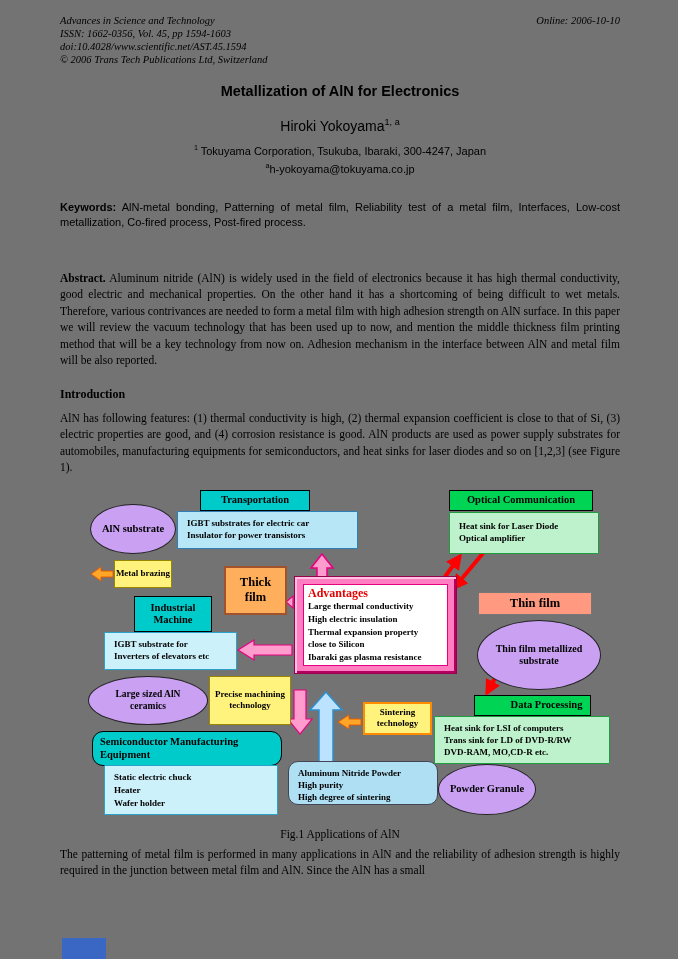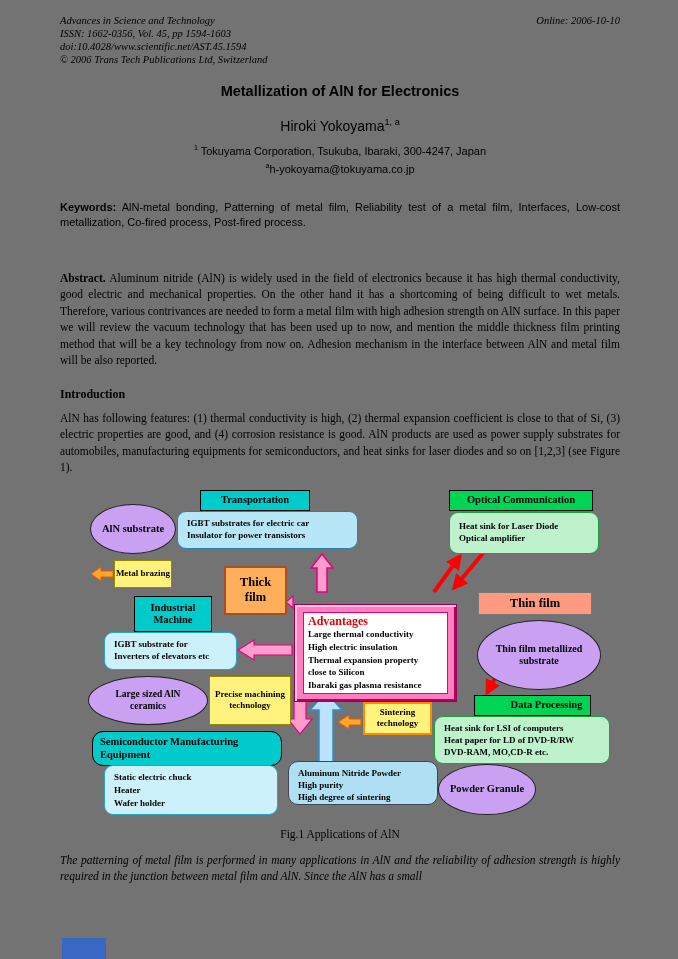--- a/index.html
+++ b/index.html
@@ -20,52 +20,52 @@
           text-align:center;}
   .affil{margin-top:6px;}
   .email{margin-top:2px;}
   sup{font-size:0.65em;}
 
   .keywords{font-family:"Liberation Sans",sans-serif;font-size:11px;line-height:15px;
             text-align:justify;margin:24px 0 0 0;}
   .abstract{font-size:11.5px;line-height:16.5px;text-align:justify;margin:40px 0 0 0;}
   .intro-h{font-size:12px;line-height:15px;font-weight:bold;margin:18px 0 0 0;}
   .bodytext{font-size:11.5px;line-height:16.5px;text-align:justify;margin:8px 0 0 0;}
-  .closing{margin-top:12px;font-style:italic;}
+  .closing{margin-top:6px;}
   .caption{font-size:11.5px;text-align:center;margin-top:6px;}
 
   
   .figure{position:relative;width:560px;height:338px;margin-top:8px;}
   .figure svg.arrows{position:absolute;left:0;top:0;}
   .fig-node{position:absolute;box-sizing:border-box;font-weight:bold;}
   .hdrbox{border:1px solid #000;display:flex;align-items:center;justify-content:center;
           text-align:center;font-size:10.5px;line-height:12px;}
   .cyan{background:#00CBCB;}
   .green{background:#00D455;}
   .leftal{justify-content:flex-start;text-align:left;padding-left:7px;line-height:13px;}
-  .subbox{border-radius:9px;font-size:9px;line-height:12px;padding:5px 4px 0 9px;}
+  .subbox{border-radius:1px;font-size:9px;line-height:12px;padding:5px 4px 0 9px;}
   .lblue{background:#B7E7F7;border:1px solid #2E7FB8;}
   .lcyan{background:#CDF1FA;border:1px solid #29A3C9;}
   .lgreen{background:#BDF2CC;border:1px solid #1F9E40;}
   .ellipse{border-radius:50%;border:1px solid #222;background:#C9A0F2;display:flex;
            align-items:center;justify-content:center;text-align:center;
            font-size:10px;line-height:12px;padding:2px 10px;}
   .ybox{background:#FFF27D;border:1px solid #9A8700;display:flex;align-items:center;
         justify-content:center;text-align:center;font-size:9px;line-height:11px;}
 
   #n-transport{left:140px;top:6px;width:110px;height:21px;}
   #n-transport-items{left:117px;top:27px;width:181px;height:38px;}
   #n-aln{left:30px;top:20px;width:86px;height:50px;font-size:10.5px;}
   #n-brazing{left:54px;top:76px;width:58px;height:28px;}
   #n-thick{left:164px;top:82px;width:63px;height:49px;background:#FFAE5C;border:2px solid #A0522D;
            display:flex;align-items:center;justify-content:center;text-align:center;
            font-size:12.5px;line-height:15px;padding:0 6px;}
   #n-indmach{left:74px;top:112px;width:78px;height:36px;padding:12px 10px;}
   #n-ind-items{left:44px;top:148px;width:133px;height:38px;}
-  #n-adv{left:234px;top:120px;width:163px;height:98px;background:#FF7EC2;border:1px solid #99004D;
+  #n-adv{left:234px;top:92px;width:163px;height:98px;background:#FF7EC2;border:1px solid #99004D;
          box-shadow:inset 2px 2px 0 #FFC2E3, inset -2px -2px 0 #B30060;}
   .adv-inner{position:absolute;left:8px;top:7px;right:8px;bottom:7px;background:#fff;
              border:1px solid #E6007E;padding:1px 0 0 4px;}
   .adv-title{color:#E60000;font-size:12px;line-height:14px;font-weight:bold;}
   .adv-line{font-size:9px;line-height:12.8px;font-weight:bold;}
   #n-optical{left:389px;top:6px;width:144px;height:21px;}
   #n-optical-items{left:389px;top:28px;width:150px;height:42px;padding-top:7px;}
   #n-thin{left:418px;top:108px;width:114px;height:23px;background:#FF9980;border:1px solid #777;
           display:flex;align-items:center;justify-content:center;font-size:12.5px;}
   #n-thinsub{left:417px;top:136px;width:124px;height:70px;}
@@ -177,21 +177,21 @@
     <div class="fig-node ellipse" id="n-largealn">Large sized AlN ceramics</div>
 
     <div class="fig-node ybox" id="n-precise">Precise machining technology</div>
 
     <div class="fig-node ybox" id="n-sinter">Sintering technology</div>
 
     <div class="fig-node hdrbox green" id="n-dataproc">Data Processing</div>
 
     <div class="fig-node subbox lgreen" id="n-data-items">
       <div>Heat sink for LSI of computers</div>
-      <div>Heat paper for LD of DVD-R/RW</div>
+      <div>Trans sink for LD of DVD-R/RW</div>
       <div>DVD-RAM, MO,CD-R etc.</div>
     </div>
 
     <div class="fig-node hdrbox cyan leftal" id="n-semi">Semiconductor Manufacturing Equipment</div>
 
     <div class="fig-node subbox lcyan" id="n-semi-items">
       <div>Static electric chuck</div>
       <div>Heater</div>
       <div>Wafer holder</div>
     </div>

